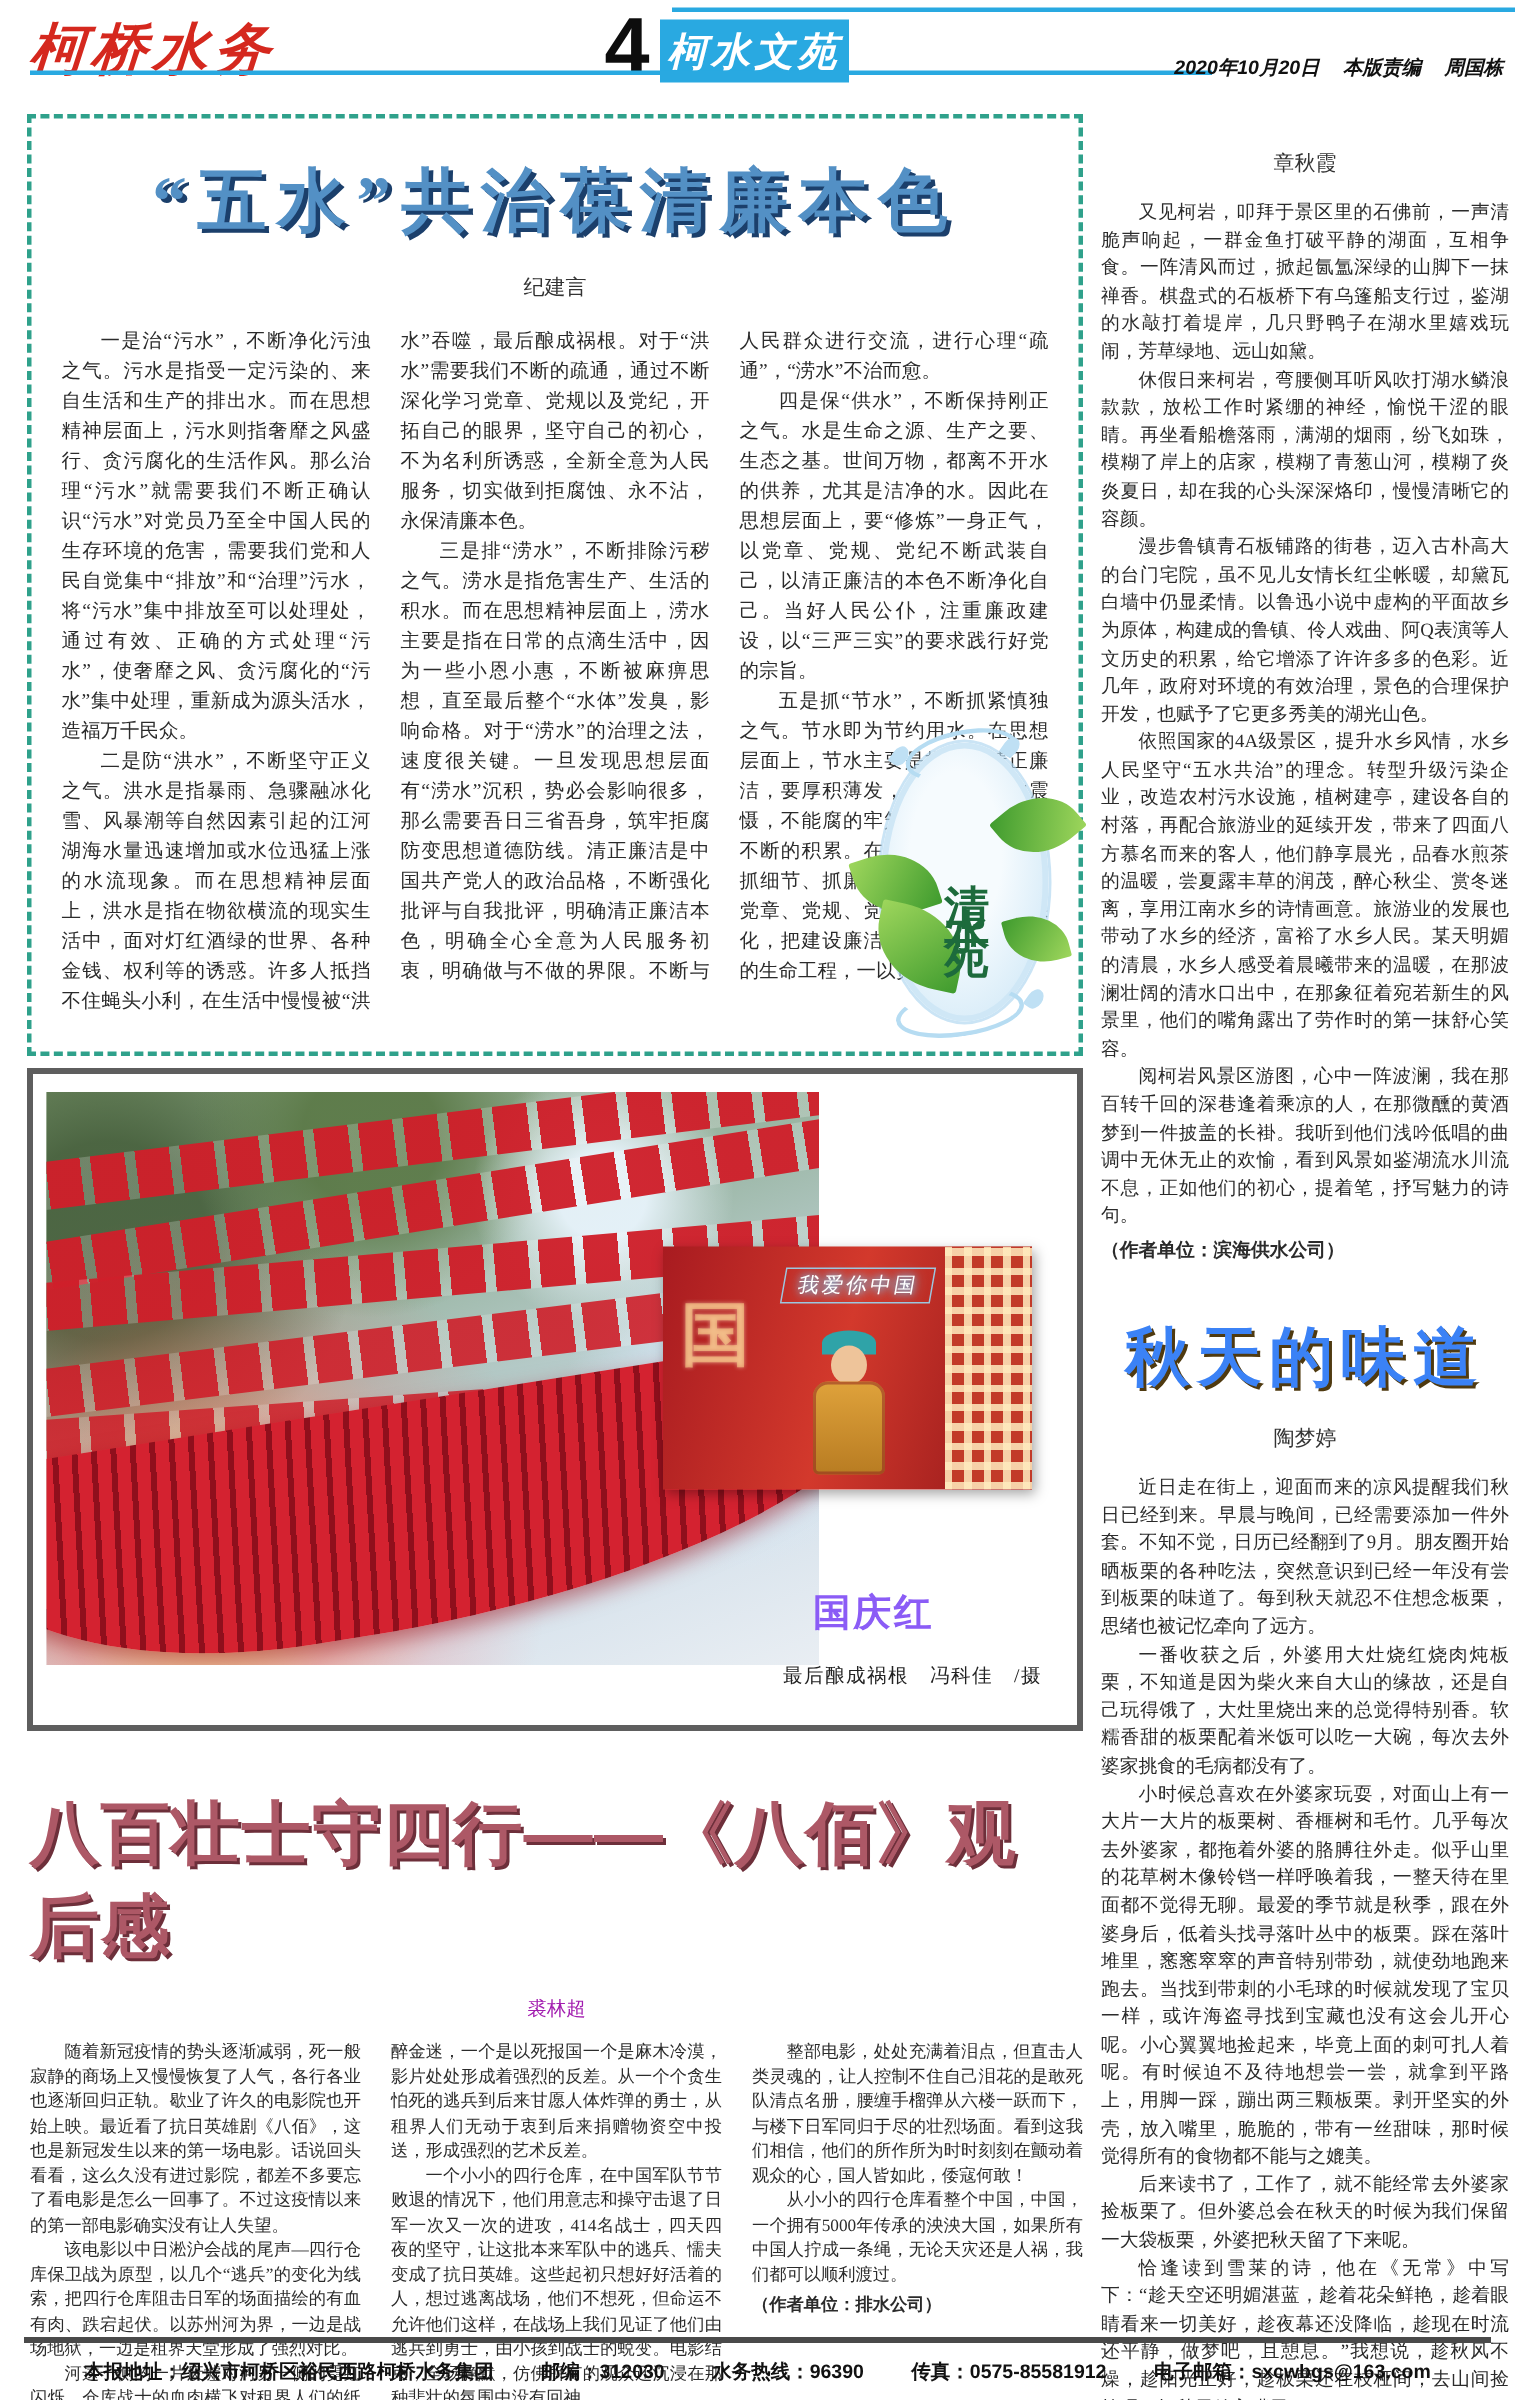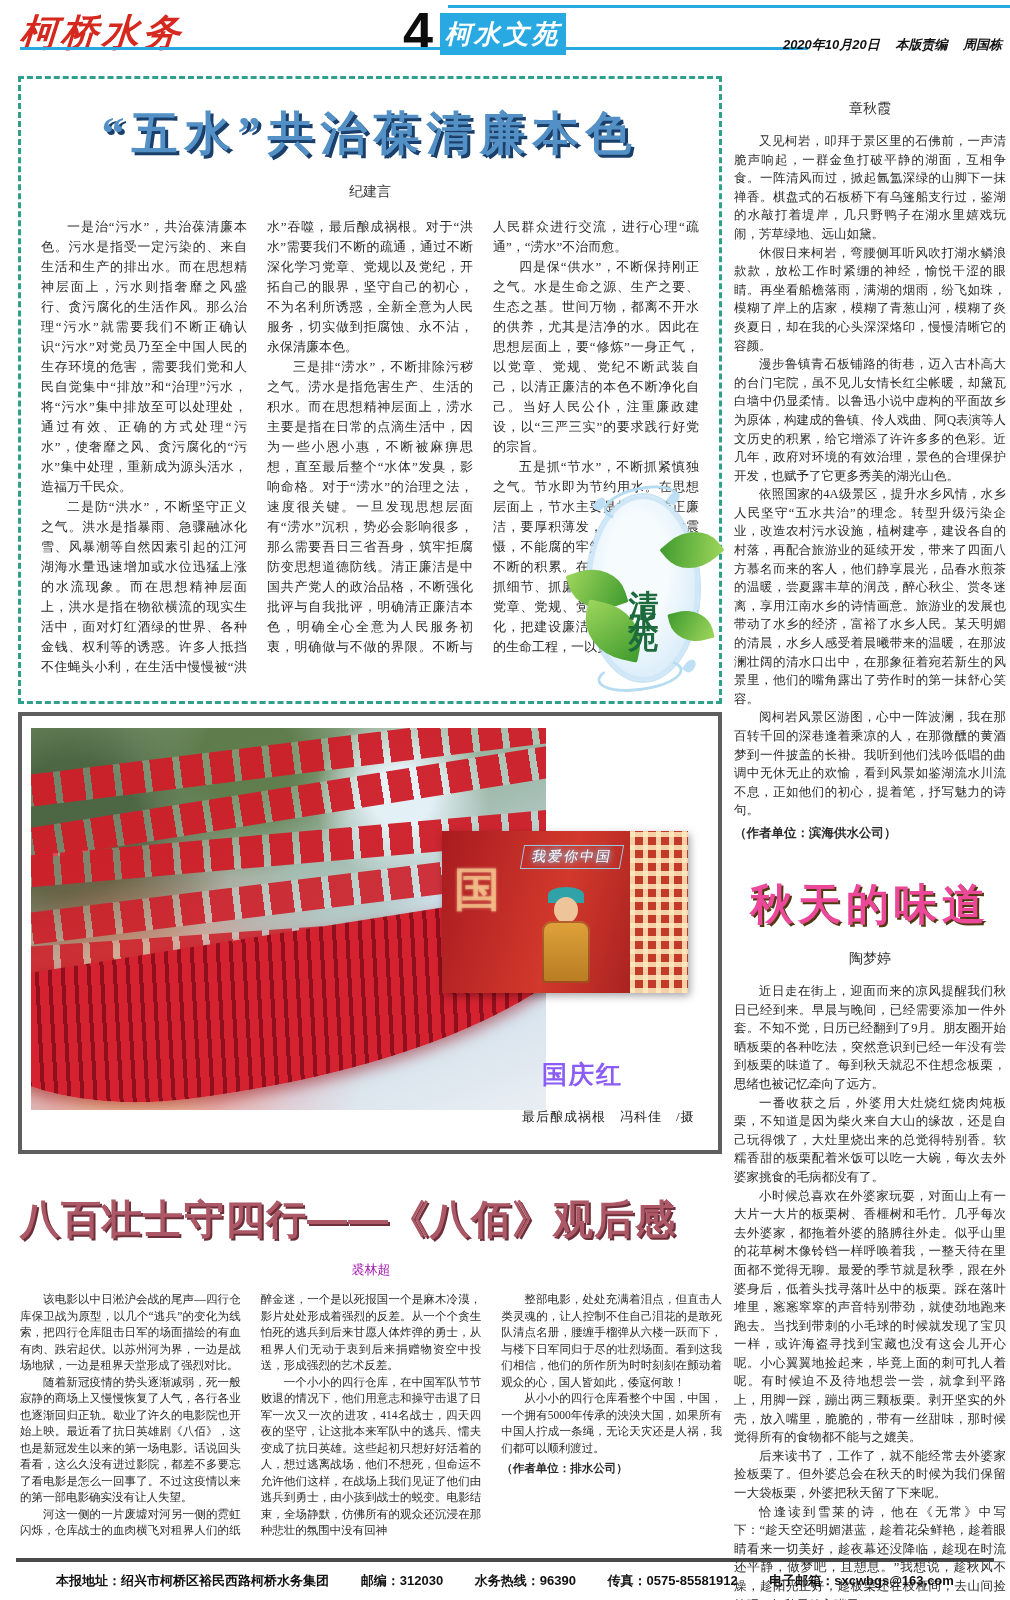--- a/index.html
+++ b/index.html
@@ -86,28 +86,28 @@
   .photo-caption{position:absolute;left:520px;top:342px;font-family:"Liberation Sans",sans-serif;
         font-size:25px;font-weight:bold;color:#8b5cf6;letter-spacing:2px;text-align:right;}
   .photo-credit{position:absolute;left:500px;top:392px;font-size:13px;color:#222;letter-spacing:1px;}
 
   
   .right-art{position:absolute;left:734px;width:272px;}
   .ra1{top:84px;height:788px;}
   .ra2{top:876px;height:676px;}
   .right-title{text-align:center;font-weight:bold;letter-spacing:5px;}
   .rt-green{font-size:43px;color:#2f9e68;text-shadow:2px 2px 0 #12482b;}
-  .rt-gold2{font-size:43px;color:#ec4899;text-shadow:2px 2px 0 #4f3a10;}
+  .rt-gold2{font-size:43px;color:#3b82f6;text-shadow:2px 2px 0 #4f3a10;}
   .right-author{text-align:center;font-size:14px;margin:16px 0 14px 0;color:#333;}
   .col-text{font-size:12.5px;line-height:18.6px;text-align:justify;overflow:hidden;}
   .attribution{text-align:left;font-size:12.5px;margin-top:4px;padding-right:2px;font-weight:bold;}
 
   
   .bottom-art{position:absolute;left:20px;top:1192px;width:702px;}
-  .bottom-title{font-family:"Liberation Sans",sans-serif;font-size:40px;font-weight:bold;color:#ad5866;
+  .bottom-title{font-family:"Liberation Sans",sans-serif;font-size:46px;font-weight:bold;color:#ad5866;
         letter-spacing:1px;text-shadow:2px 2px 0 #6d2f3a;}
   .bottom-author{text-align:center;font-size:13px;margin-top:14px;color:#a21caf;}
   .bottom-cols{margin-top:12px;height:258px;column-count:3;column-gap:20px;column-fill:auto;
         font-size:11.5px;line-height:16.5px;text-align:justify;overflow:hidden;}
   .bottom-cols p{margin:0;text-indent:2em;}
   .bottom-cols .attribution{font-size:11.5px;}
 
   
   .footer-rule{position:absolute;left:16px;top:1558px;width:978px;height:4px;background:#4a4a4a;}
   .footer-text{position:absolute;left:0;top:1572px;width:100%;text-align:center;font-size:13px;
@@ -127,21 +127,21 @@
   <div class="date-line">
     <span>2020年10月20日</span>
     <span>本版责编</span>
     <span>周国栋</span>
   </div>
 
   <div class="main-box">
     <div class="main-title">“五水”共治葆清廉本色</div>
     <div class="main-author">纪建言</div>
     <div class="main-cols">
-      <p>一是治“污水”，共治葆清廉本色。污水是指受一定污染的、来自生活和生产的排出水。而在思想精神层面上，污水则指奢靡之风盛行、贪污腐化的生活作风。那么治理“污水”就需要我们不断正确认识“污水”对党员乃至全中国人民的生存环境的危害，需要我们党和人民自觉集中“排放”和“治理”污水，将“污水”集中排放至可以处理处，通过有效、正确的方式处理“污水”，使奢靡之风、贪污腐化的“污水”集中处理，重新成为源头活水，造福万千民众。</p>
+      <p>一是治“污水”，不断净化污浊之气。污水是指受一定污染的、来自生活和生产的排出水。而在思想精神层面上，污水则指奢靡之风盛行、贪污腐化的生活作风。那么治理“污水”就需要我们不断正确认识“污水”对党员乃至全中国人民的生存环境的危害，需要我们党和人民自觉集中“排放”和“治理”污水，将“污水”集中排放至可以处理处，通过有效、正确的方式处理“污水”，使奢靡之风、贪污腐化的“污水”集中处理，重新成为源头活水，造福万千民众。</p>
       <p>二是防“洪水”，不断坚守正义之气。洪水是指暴雨、急骤融冰化雪、风暴潮等自然因素引起的江河湖海水量迅速增加或水位迅猛上涨的水流现象。而在思想精神层面上，洪水是指在物欲横流的现实生活中，面对灯红酒绿的世界、各种金钱、权利等的诱惑。许多人抵挡不住蝇头小利，在生活中慢慢被“洪水”吞噬，最后酿成祸根。对于“洪水”需要我们不断的疏通，通过不断深化学习党章、党规以及党纪，开拓自己的眼界，坚守自己的初心，不为名利所诱惑，全新全意为人民服务，切实做到拒腐蚀、永不沾，永保清廉本色。</p>
       <p>三是排“涝水”，不断排除污秽之气。涝水是指危害生产、生活的积水。而在思想精神层面上，涝水主要是指在日常的点滴生活中，因为一些小恩小惠，不断被麻痹思想，直至最后整个“水体”发臭，影响命格。对于“涝水”的治理之法，速度很关键。一旦发现思想层面有“涝水”沉积，势必会影响很多，那么需要吾日三省吾身，筑牢拒腐防变思想道德防线。清正廉洁是中国共产党人的政治品格，不断强化批评与自我批评，明确清正廉洁本色，明确全心全意为人民服务初衷，明确做与不做的界限。不断与人民群众进行交流，进行心理“疏通”，“涝水”不治而愈。</p>
       <p>四是保“供水”，不断保持刚正之气。水是生命之源、生产之要、生态之基。世间万物，都离不开水的供养，尤其是洁净的水。因此在思想层面上，要“修炼”一身正气，以党章、党规、党纪不断武装自己，以清正廉洁的本色不断净化自己。当好人民公仆，注重廉政建设，以“三严三实”的要求践行好党的宗旨。</p>
       <p>五是抓“节水”，不断抓紧慎独之气。节水即为节约用水。在思想层面上，节水主要是指对于清正廉洁，要厚积薄发，抓紧不敢腐的震慑，不能腐的牢笼，不想腐的自觉不断的积累。在生活和工作中不断抓细节、抓廉政、抓积累，通过对党章、党规、党纪的不断学习和深化，把建设廉洁政治作为党的建设的生命工程，一以贯之地推进。</p>
 
     </div>
     <div class="badge">
       <div class="badge-oval"></div>
       <div class="splash splash1"></div>
       <div class="splash splash2"></div>
@@ -201,22 +201,22 @@
       <p>后来读书了，工作了，就不能经常去外婆家捡板栗了。但外婆总会在秋天的时候为我们保留一大袋板栗，外婆把秋天留了下来呢。</p>
       <p>恰逢读到雪莱的诗，他在《无常》中写下：“趁天空还明媚湛蓝，趁着花朵鲜艳，趁着眼睛看来一切美好，趁夜幕还没降临，趁现在时流还平静，做梦吧，且憩息。”我想说，趁秋风不燥，趁阳光正好，趁板栗还在枝桠间，去山间捡拾吧，把秋天放入嘴里。</p>
 
     </div>
   </div>
 
   <div class="bottom-art">
     <div class="bottom-title">八百壮士守四行——《八佰》观后感</div>
     <div class="bottom-author">裘林超</div>
     <div class="bottom-cols">
+      <p>随着新冠疫情的势头逐渐减弱，死一般寂静的商场上又慢慢恢复了人气，各行各业也逐渐回归正轨。歇业了许久的电影院也开始上映。最近看了抗日英雄剧《八佰》，这也是新冠发生以来的第一场电影。话说回头看看，这么久没有进过影院，都差不多要忘了看电影是怎么一回事了。不过这疫情以来的第一部电影确实没有让人失望。</p>
       <p>该电影以中日淞沪会战的尾声—四行仓库保卫战为原型，以几个“逃兵”的变化为线索，把四行仓库阻击日军的场面描绘的有血有肉、跌宕起伏。以苏州河为界，一边是战场地狱，一边是租界天堂形成了强烈对比。</p>
-      <p>随着新冠疫情的势头逐渐减弱，死一般寂静的商场上又慢慢恢复了人气，各行各业也逐渐回归正轨。歇业了许久的电影院也开始上映。最近看了抗日英雄剧《八佰》，这也是新冠发生以来的第一场电影。话说回头看看，这么久没有进过影院，都差不多要忘了看电影是怎么一回事了。不过这疫情以来的第一部电影确实没有让人失望。</p>
       <p>河这一侧的一片废墟对河另一侧的霓虹闪烁，仓库战士的血肉横飞对租界人们的纸醉金迷，一个是以死报国一个是麻木冷漠，影片处处形成着强烈的反差。从一个个贪生怕死的逃兵到后来甘愿人体炸弹的勇士，从租界人们无动于衷到后来捐赠物资空中投送，形成强烈的艺术反差。</p>
       <p>一个小小的四行仓库，在中国军队节节败退的情况下，他们用意志和操守击退了日军一次又一次的进攻，414名战士，四天四夜的坚守，让这批本来军队中的逃兵、懦夫变成了抗日英雄。这些起初只想好好活着的人，想过逃离战场，他们不想死，但命运不允许他们这样，在战场上我们见证了他们由逃兵到勇士，由小孩到战士的蜕变。电影结束，全场静默，仿佛所有的观众还沉浸在那种悲壮的氛围中没有回神</p>
       <p>整部电影，处处充满着泪点，但直击人类灵魂的，让人控制不住自己泪花的是敢死队清点名册，腰缠手榴弹从六楼一跃而下，与楼下日军同归于尽的壮烈场面。看到这我们相信，他们的所作所为时时刻刻在颤动着观众的心，国人皆如此，倭寇何敢！</p>
       <p>从小小的四行仓库看整个中国，中国，一个拥有5000年传承的泱泱大国，如果所有中国人拧成一条绳，无论天灾还是人祸，我们都可以顺利渡过。</p>
       <div class="attribution">（作者单位：排水公司）</div>
     </div>
   </div>
 
   <div class="footer-rule"></div>
   <div class="footer-text">

